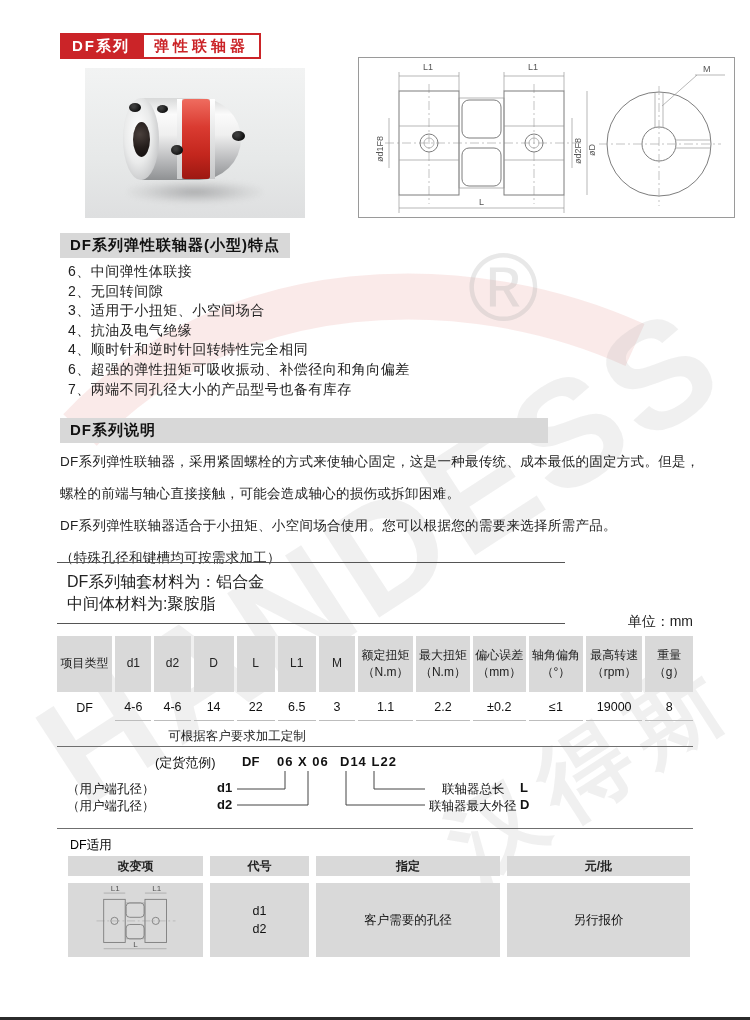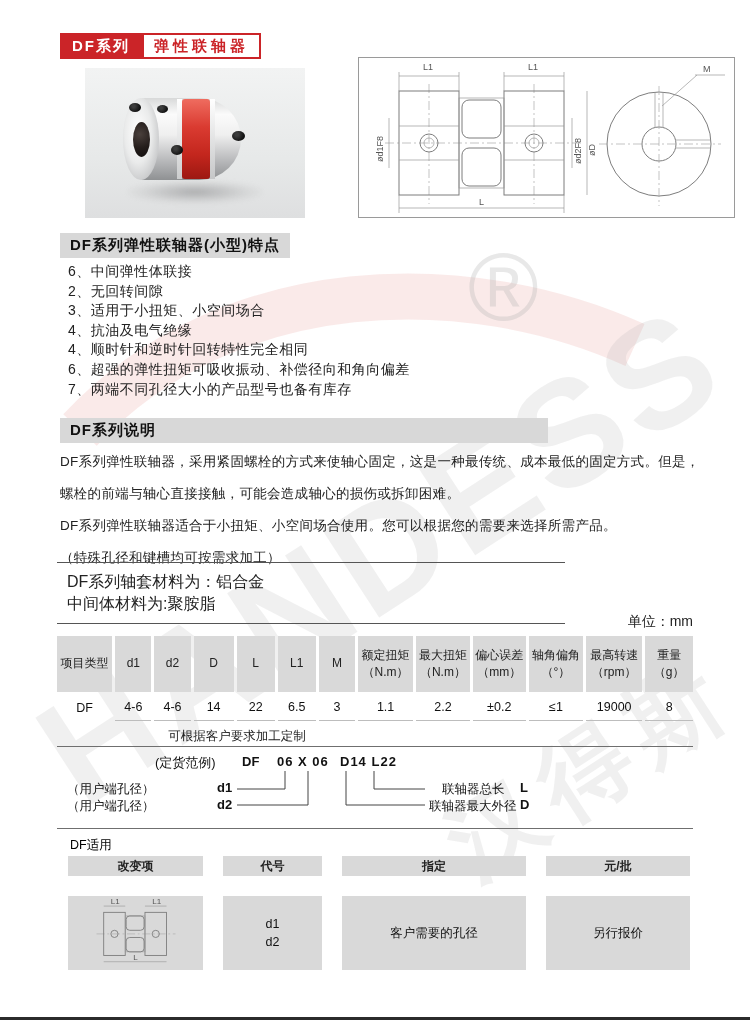--- a/index.html
+++ b/index.html
@@ -105,21 +105,21 @@
   .o-len  { left:385px; top:29px; font-size:12.5px; }
   .o-dia  { left:372px; top:46px; font-size:12.5px; }
   .o-sL   { left:463px; top:28px; font-weight:bold; }
   .o-sD   { left:463px; top:45px; font-weight:bold; }
   .order svg { position:absolute; left:0; top:0; }
   .oline { stroke:#444; stroke-width:1; fill:none; }
 
   
   .app-title { left:70px; top:837px; font-size:12.5px; color:#000000; }
   .app { left:68px; top:856px; width:622px; display:grid; grid-template-columns:135px 99px 184px 1fr;
-    gap:20px; }
+    gap:7px; }
   .app-th { background:#d9d9d9; height:20px; display:flex; align-items:center; justify-content:center;
     font-size:12px; font-weight:600; color:#222; }
   .app-td { background:#d9d9d9; height:74px; display:flex; flex-direction:column; align-items:center; justify-content:center;
     font-size:12.5px; color:#111; line-height:18px; }
 
   .bottom-bar { left:0; bottom:0; width:750px; height:3px; background:#2b2b2b; }
 </style>
 </head>
 <body>
 

